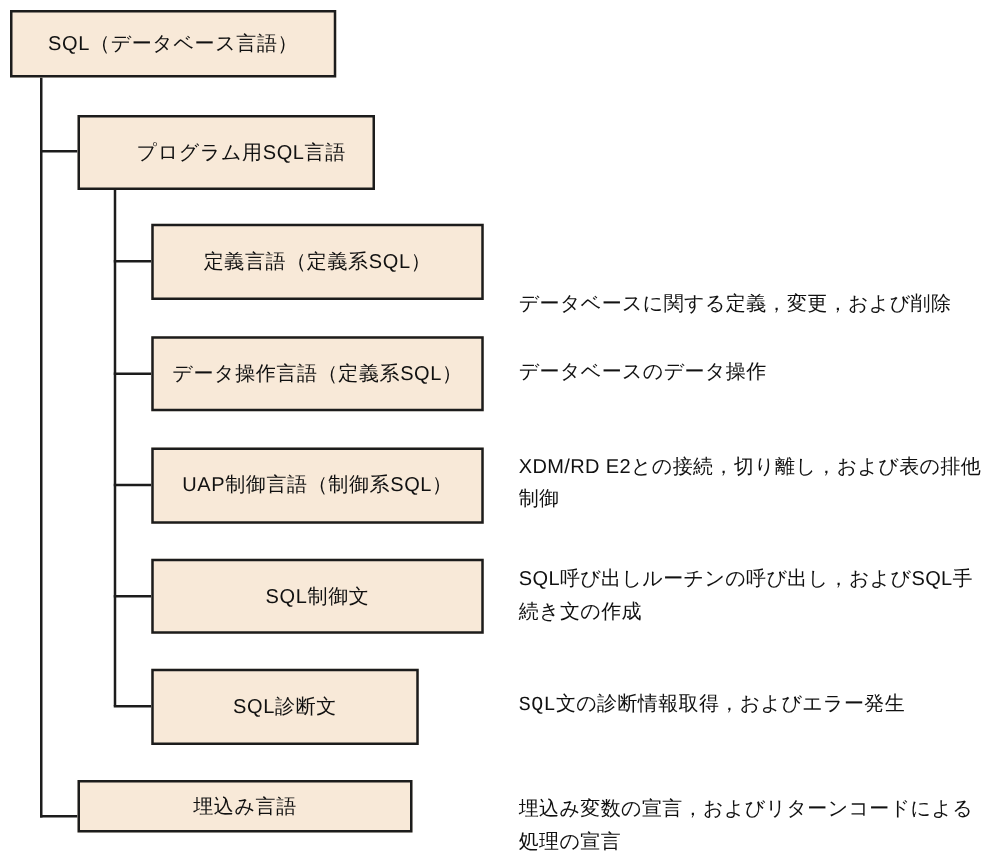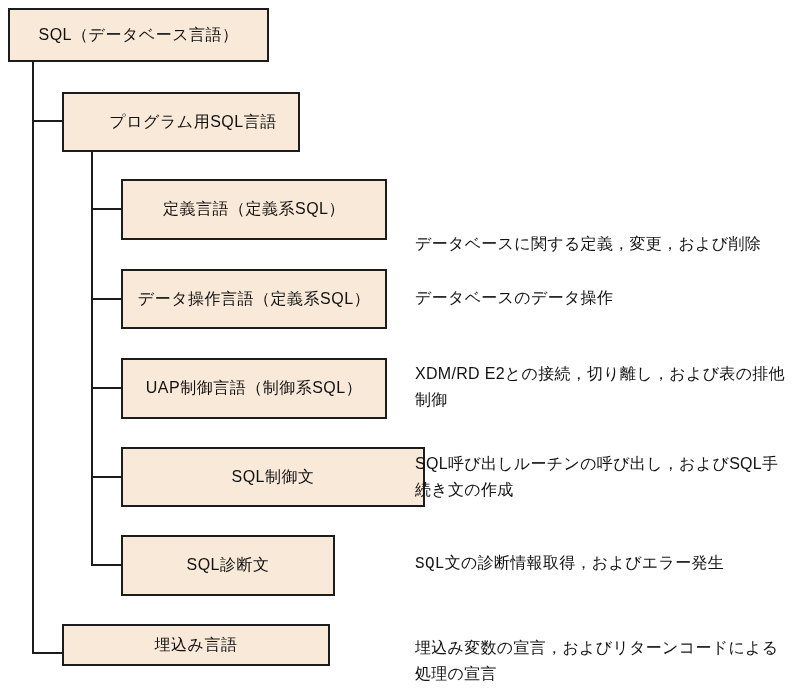--- a/index.html
+++ b/index.html
@@ -70,21 +70,21 @@
   </div>
 
   <div class="node" style="left:121px; top:269px; width:266px; height:60px;">
     <span>データ操作言語（定義系SQL）</span>
   </div>
 
   <div class="node" style="left:121px; top:358px; width:266px; height:61px;">
     <span>UAP制御言語（制御系SQL）</span>
   </div>
 
-  <div class="node" style="left:121px; top:447px; width:304px; height:60px;">
+  <div class="node" style="left:121px; top:447px; width:266px; height:60px;">
     <span>SQL制御文</span>
   </div>
 
   <div class="node" style="left:121px; top:535px; width:214px; height:61px;">
     <span>SQL診断文</span>
   </div>
 
   <div class="node" style="left:62px; top:624px; width:268px; height:42px;">
     <span>埋込み言語</span>
   </div>

